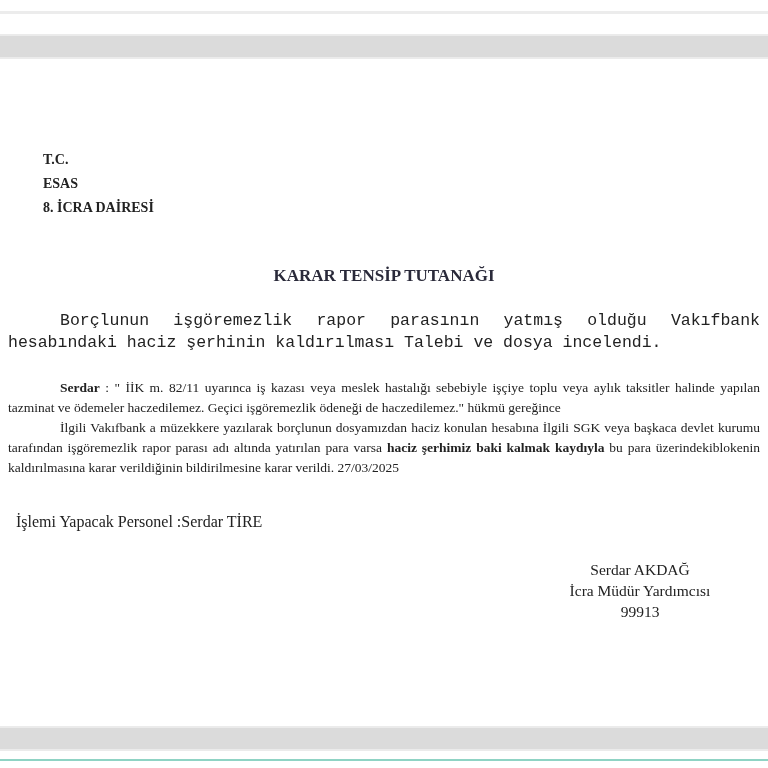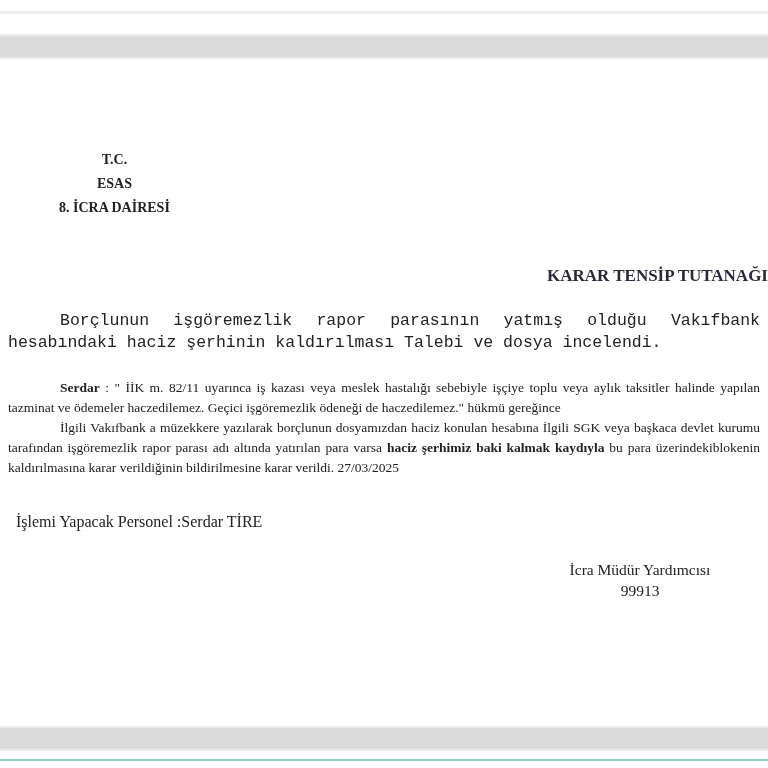--- a/index.html
+++ b/index.html
@@ -5,23 +5,23 @@
   html, body { margin:0; padding:0; }
   body { width:768px; height:768px; background:#ffffff; position:relative; overflow:hidden;
          font-family:"Liberation Serif", serif; color:#222; }
   .top-line { position:absolute; left:0; top:11px; width:768px; height:3px; background:#ececec; }
   .band { position:absolute; left:0; width:768px; height:21px; background:#dbdbdb;
           border-top:2px solid #ebebeb; border-bottom:2px solid #ebebeb; }
   .band.top { top:34px; }
   .band.bottom { top:726px; }
   .teal-line { position:absolute; left:0; top:759px; width:768px; height:2px; background:#8fd3c4; }
   .doc { position:absolute; left:0; top:0; width:768px; }
-  .header { position:absolute; left:59px; top:148px; font-weight:bold; font-size:14px; line-height:24px;text-align:center; }
+  .header { position:absolute; left:43px; top:148px; font-weight:bold; font-size:14px; line-height:24px; }
   .header .big { font-size:16px; }
-  .title { position:absolute; left:0; top:266px; width:768px; text-align:right;
+  .title { position:absolute; left:0; top:266px; width:768px; text-align:center;
            font-weight:bold; font-size:17px; color:#2a2a3a; }
   .para1 { position:absolute; left:8px; top:310px; width:752px; font-size:16.5px; line-height:22px; text-align:justify;font-family:Liberation Mono, monospace; }
   .para1 .indent { display:inline-block; width:52px; }
   .karar { position:absolute; left:8px; top:378px; width:752px; font-size:13.5px; line-height:20px; text-align:justify; }
   .karar p { margin:0; text-align:justify; }
   .karar .indent { display:inline-block; width:52px; }
   .personel { position:absolute; left:16px; top:513px; font-size:16px; }
   .personel b { font-weight:normal; }
   .sign { position:absolute; left:540px; top:559px; width:200px; text-align:center; font-size:15.5px; line-height:21px; }
 </style>
@@ -46,19 +46,20 @@
     <p><span class="indent"></span><b>Serdar</b><span> : </span><span>" İİK m. 82/11 uyarınca iş kazası veya meslek hastalığı sebebiyle işçiye toplu veya aylık taksitler halinde yapılan tazminat ve ödemeler haczedilemez. Geçici işgöremezlik ödeneği de haczedilemez." hükmü gereğince</span></p>
     <p><span class="indent"></span><span>İlgili Vakıfbank a müzekkere yazılarak borçlunun dosyamızdan haciz konulan hesabına İlgili SGK veya başkaca devlet kurumu tarafından işgöremezlik rapor parası adı altında yatırılan para varsa </span><b>haciz şerhimiz baki kalmak kaydıyla</b><span> bu para üzerindekiblokenin kaldırılmasına karar verildiğinin bildirilmesine karar verildi. 27/03/2025</span></p>
   </div>
 
   <div class="personel">
     <b>İşlemi Yapacak Personel</b>
     <span>:Serdar TİRE</span>
   </div>
 
   <div class="sign">
+    <div>Serdar AKDAĞ</div>
     <div>İcra Müdür Yardımcısı</div>
     <div>99913</div>
   </div>
 </div>
 
 <div class="band bottom"></div>
 <div class="teal-line"></div>
 
 </body></html>

